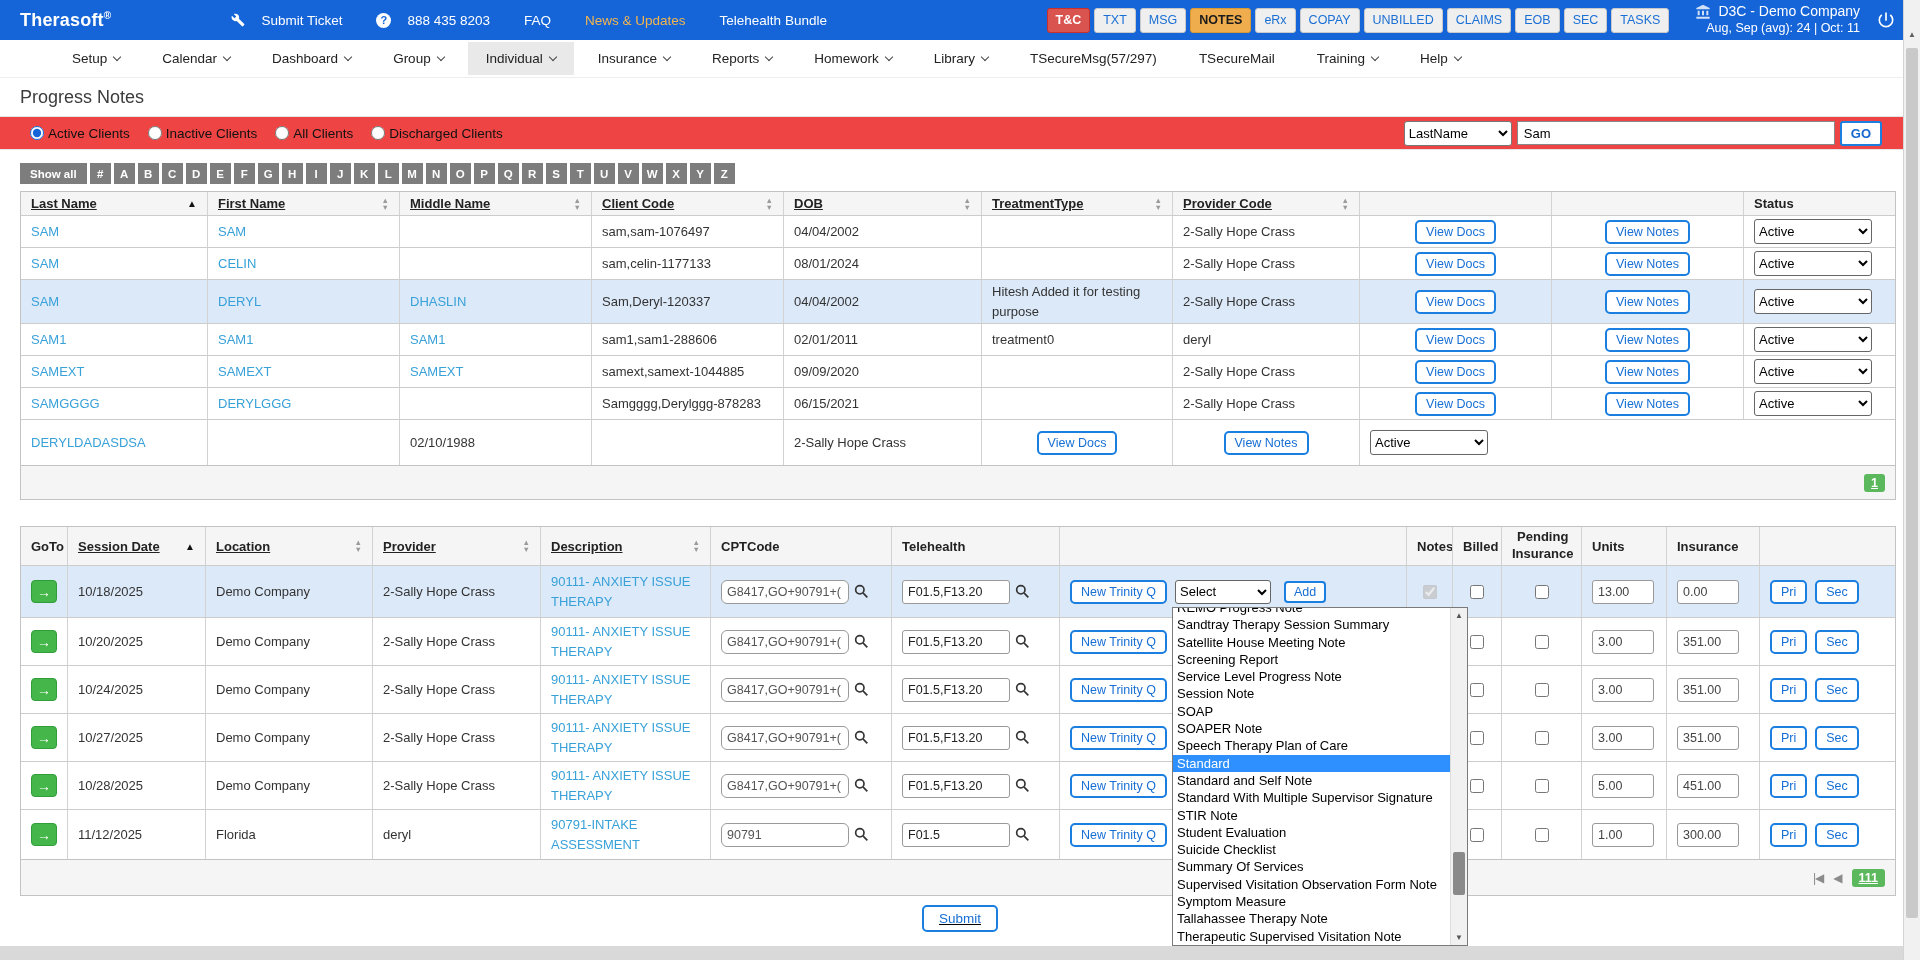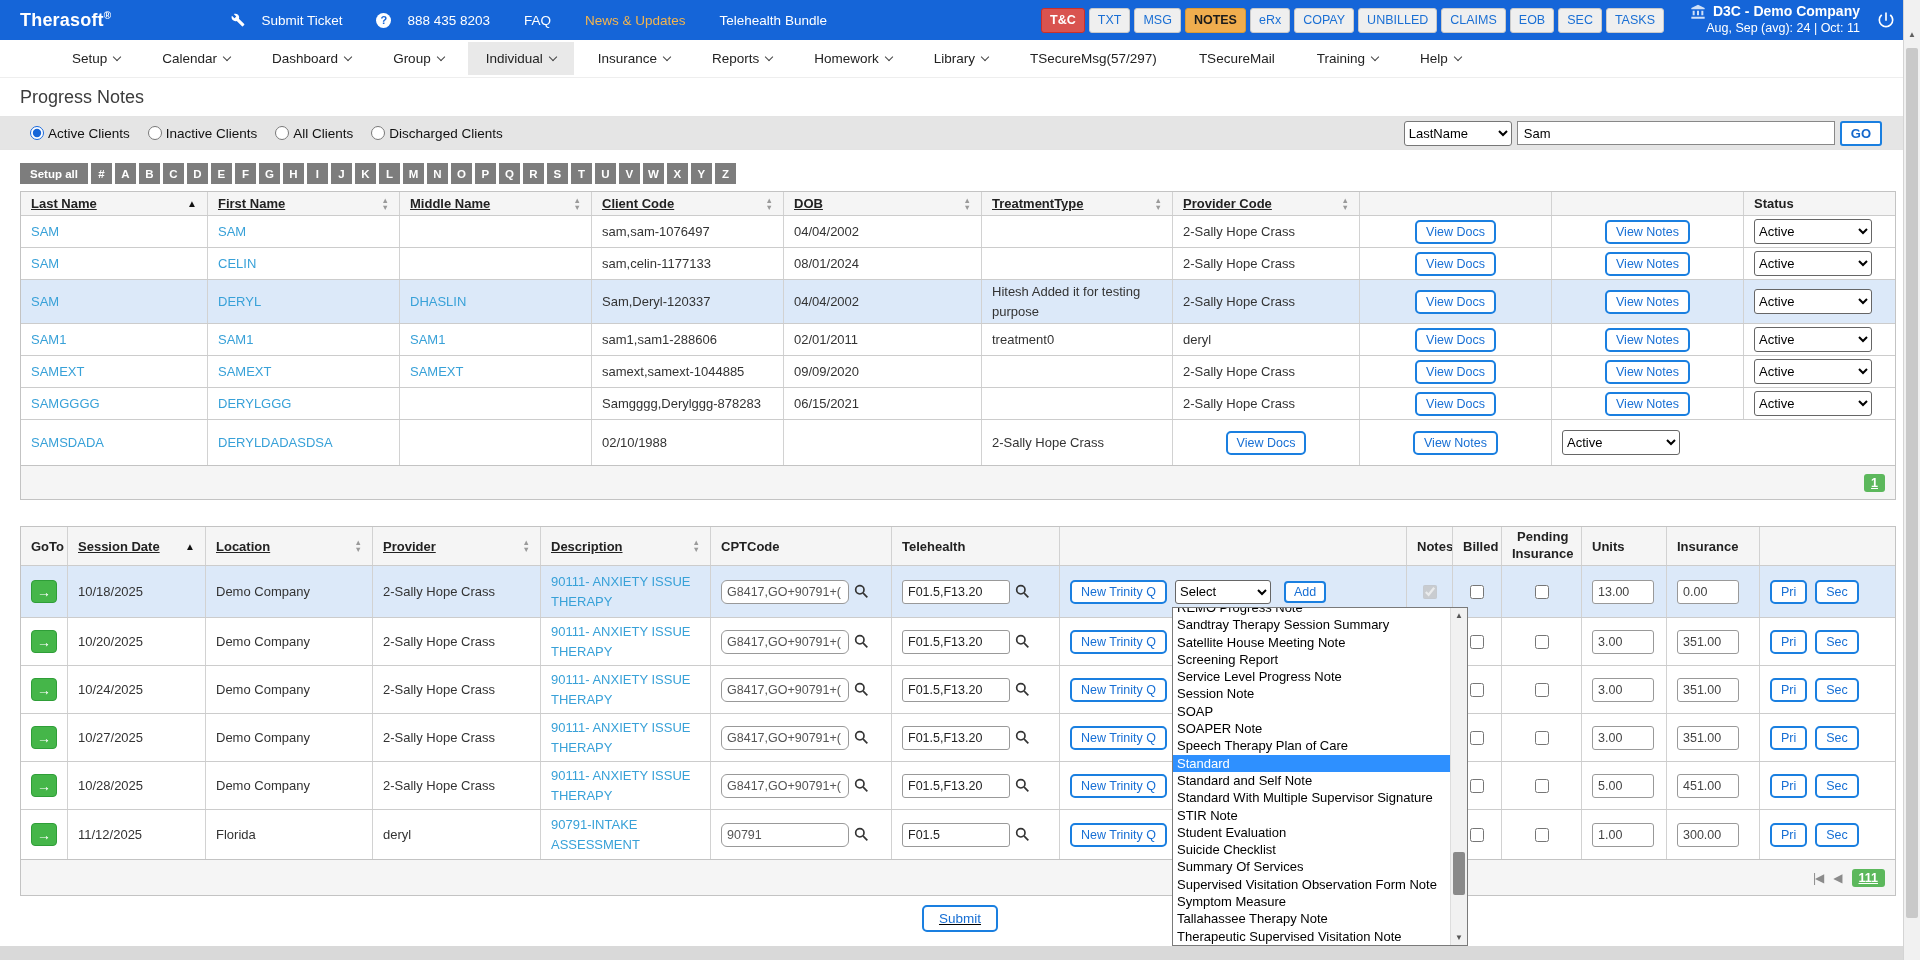--- a/index.html
+++ b/index.html
@@ -12,34 +12,34 @@
   .brand sup { font-size: 10px; }
   .top-links { display: flex; align-items: center; gap: 34px; margin-left: 120px; font-size: 13.5px; }
   .top-link { display: flex; align-items: center; gap: 16px; cursor: pointer; white-space: nowrap; }
   .top-link.orange { color: #f4b54e; }
   .qmark { width: 15px; height: 15px; background: #fff; color: #1565d8; border-radius: 50%; font-size: 11px; font-weight: bold; display: inline-flex; align-items: center; justify-content: center; }
   .quick-btns { display: flex; gap: 4px; margin-left: auto; }
   .qbtn { height: 25px; padding: 0 8px; border-radius: 3px; font-size: 12.5px; display: inline-flex; align-items: center; border: 1px solid #c9c9c9; background: #efefef; color: #1a6fd4; cursor: pointer; white-space: nowrap; }
   .qbtn.red { background: #d9534f; border-color: #c9302c; color: #fff; font-weight: bold; }
   .qbtn.orange { background: #f0ad4e; border-color: #d99a33; color: #1b1b1b; font-weight: bold; }
   .company-block { margin-left: 26px; text-align: right; line-height: 1.25; }
-  .company-line { font-size: 14px; display: flex; align-items: center; gap: 7px; justify-content: flex-end; font-weight: bold; }
+  .company-line { font-size: 14px; display: flex; align-items: center; gap: 7px; justify-content: flex-end; }
   .stats-line { font-size: 12.5px; }
   .power { margin-left: 16px; cursor: pointer; display: flex; align-items: center; }
 
   
   .nav { height: 38px; background: #fff; border-bottom: 1px solid #eee; display: flex; align-items: center; gap: 6px; padding-left: 54px; }
   .nav-item { font-size: 13.5px; color: #222; padding: 9px 18px; cursor: pointer; display: flex; align-items: center; white-space: nowrap; }
   .nav-item.active { background: #e9e9e9; }
   .chev { width: 6px; height: 6px; border-right: 1.4px solid #444; border-bottom: 1.4px solid #444; transform: rotate(45deg); display: inline-block; margin-left: 7px; margin-bottom: 3px; }
 
   .page-title { font-size: 18px; color: #3c3c3c; padding: 9px 0 8px 20px; }
 
   
-  .filter-bar { height: 34px; background: #e5e5e5; border-top: 1px solid #e4e4e4; border-bottom: 1px solid #e4e4e4; display: flex; align-items: center; padding: 0 20px 0 30px; }
+  .filter-bar { height: 34px; background: #ef4444; border-top: 1px solid #e4e4e4; border-bottom: 1px solid #e4e4e4; display: flex; align-items: center; padding: 0 20px 0 30px; }
   .radio-group { display: flex; align-items: center; gap: 18px; font-size: 13.5px; color: #111; }
   .radio-group label { display: flex; align-items: center; gap: 4px; cursor: pointer; }
   input[type="radio"] { accent-color: #1565d8; width: 14px; height: 14px; }
   .search-zone { margin-left: auto; display: flex; align-items: center; gap: 5px; margin-right: 18px; }
   .search-zone select { height: 25px; width: 108px; font-size: 13px; border: 1px solid #777; border-radius: 3px; background: #fff; }
   .search-zone input[type="text"] { height: 24px; width: 318px; font-size: 13px; border: 1px solid #888; padding: 0 6px; }
   .go-btn { height: 25px; padding: 0 9px; background: #fff; border: 2px solid #1a7fe0; color: #1467cc; font-weight: bold; font-size: 13px; border-radius: 3px; cursor: pointer; }
 
   
   .alphabet { display: flex; gap: 3px; margin: 13px 0 7px 20px; }
@@ -233,21 +233,21 @@
         </label>
     </div>
     <div class="search-zone">
       <select><option>LastName</option></select>
       <input type="text" value="Sam" style="">
       <button class="go-btn">GO</button>
     </div>
   </div>
 
   <div class="alphabet">
-    <span class="abc-btn showall">Setup all</span>
+    <span class="abc-btn showall">Show all</span>
     <span style="display:contents"><div class="abc-btn">#</div><div class="abc-btn">A</div><div class="abc-btn">B</div><div class="abc-btn">C</div><div class="abc-btn">D</div><div class="abc-btn">E</div><div class="abc-btn">F</div><div class="abc-btn">G</div><div class="abc-btn">H</div><div class="abc-btn">I</div><div class="abc-btn">J</div><div class="abc-btn">K</div><div class="abc-btn">L</div><div class="abc-btn">M</div><div class="abc-btn">N</div><div class="abc-btn">O</div><div class="abc-btn">P</div><div class="abc-btn">Q</div><div class="abc-btn">R</div><div class="abc-btn">S</div><div class="abc-btn">T</div><div class="abc-btn">U</div><div class="abc-btn">V</div><div class="abc-btn">W</div><div class="abc-btn">X</div><div class="abc-btn">Y</div><div class="abc-btn">Z</div></span>
   </div>
 
   <div class="grid-table t1">
     <div class="grow ghead">
       <div class="gcell">
           <span class="hlabel">Last Name</span>
           <span class="sort-asc">▲</span>
         </div>
       <div class="gcell">
@@ -437,23 +437,20 @@
         </div>
       <div class="gcell center">
           <button class="blue-btn">View Notes</button>
         </div>
       <div class="gcell">
           <select class="status-sel"><option>Active</option></select>
         </div>
     </div>
 
     <div class="grow" style="height:46px">
-      <div class="gcell">
-          <a class="cell-link">SAMSDADA</a>
-        </div>
       <div class="gcell">
           <a class="cell-link">DERYLDADASDSA</a>
         </div>
       <div class="gcell"></div>
       <div class="gcell">02/10/1988</div>
       <div class="gcell"></div>
       <div class="gcell">2-Sally Hope Crass</div>
       <div class="gcell center">
           <button class="blue-btn">View Docs</button>
         </div>

